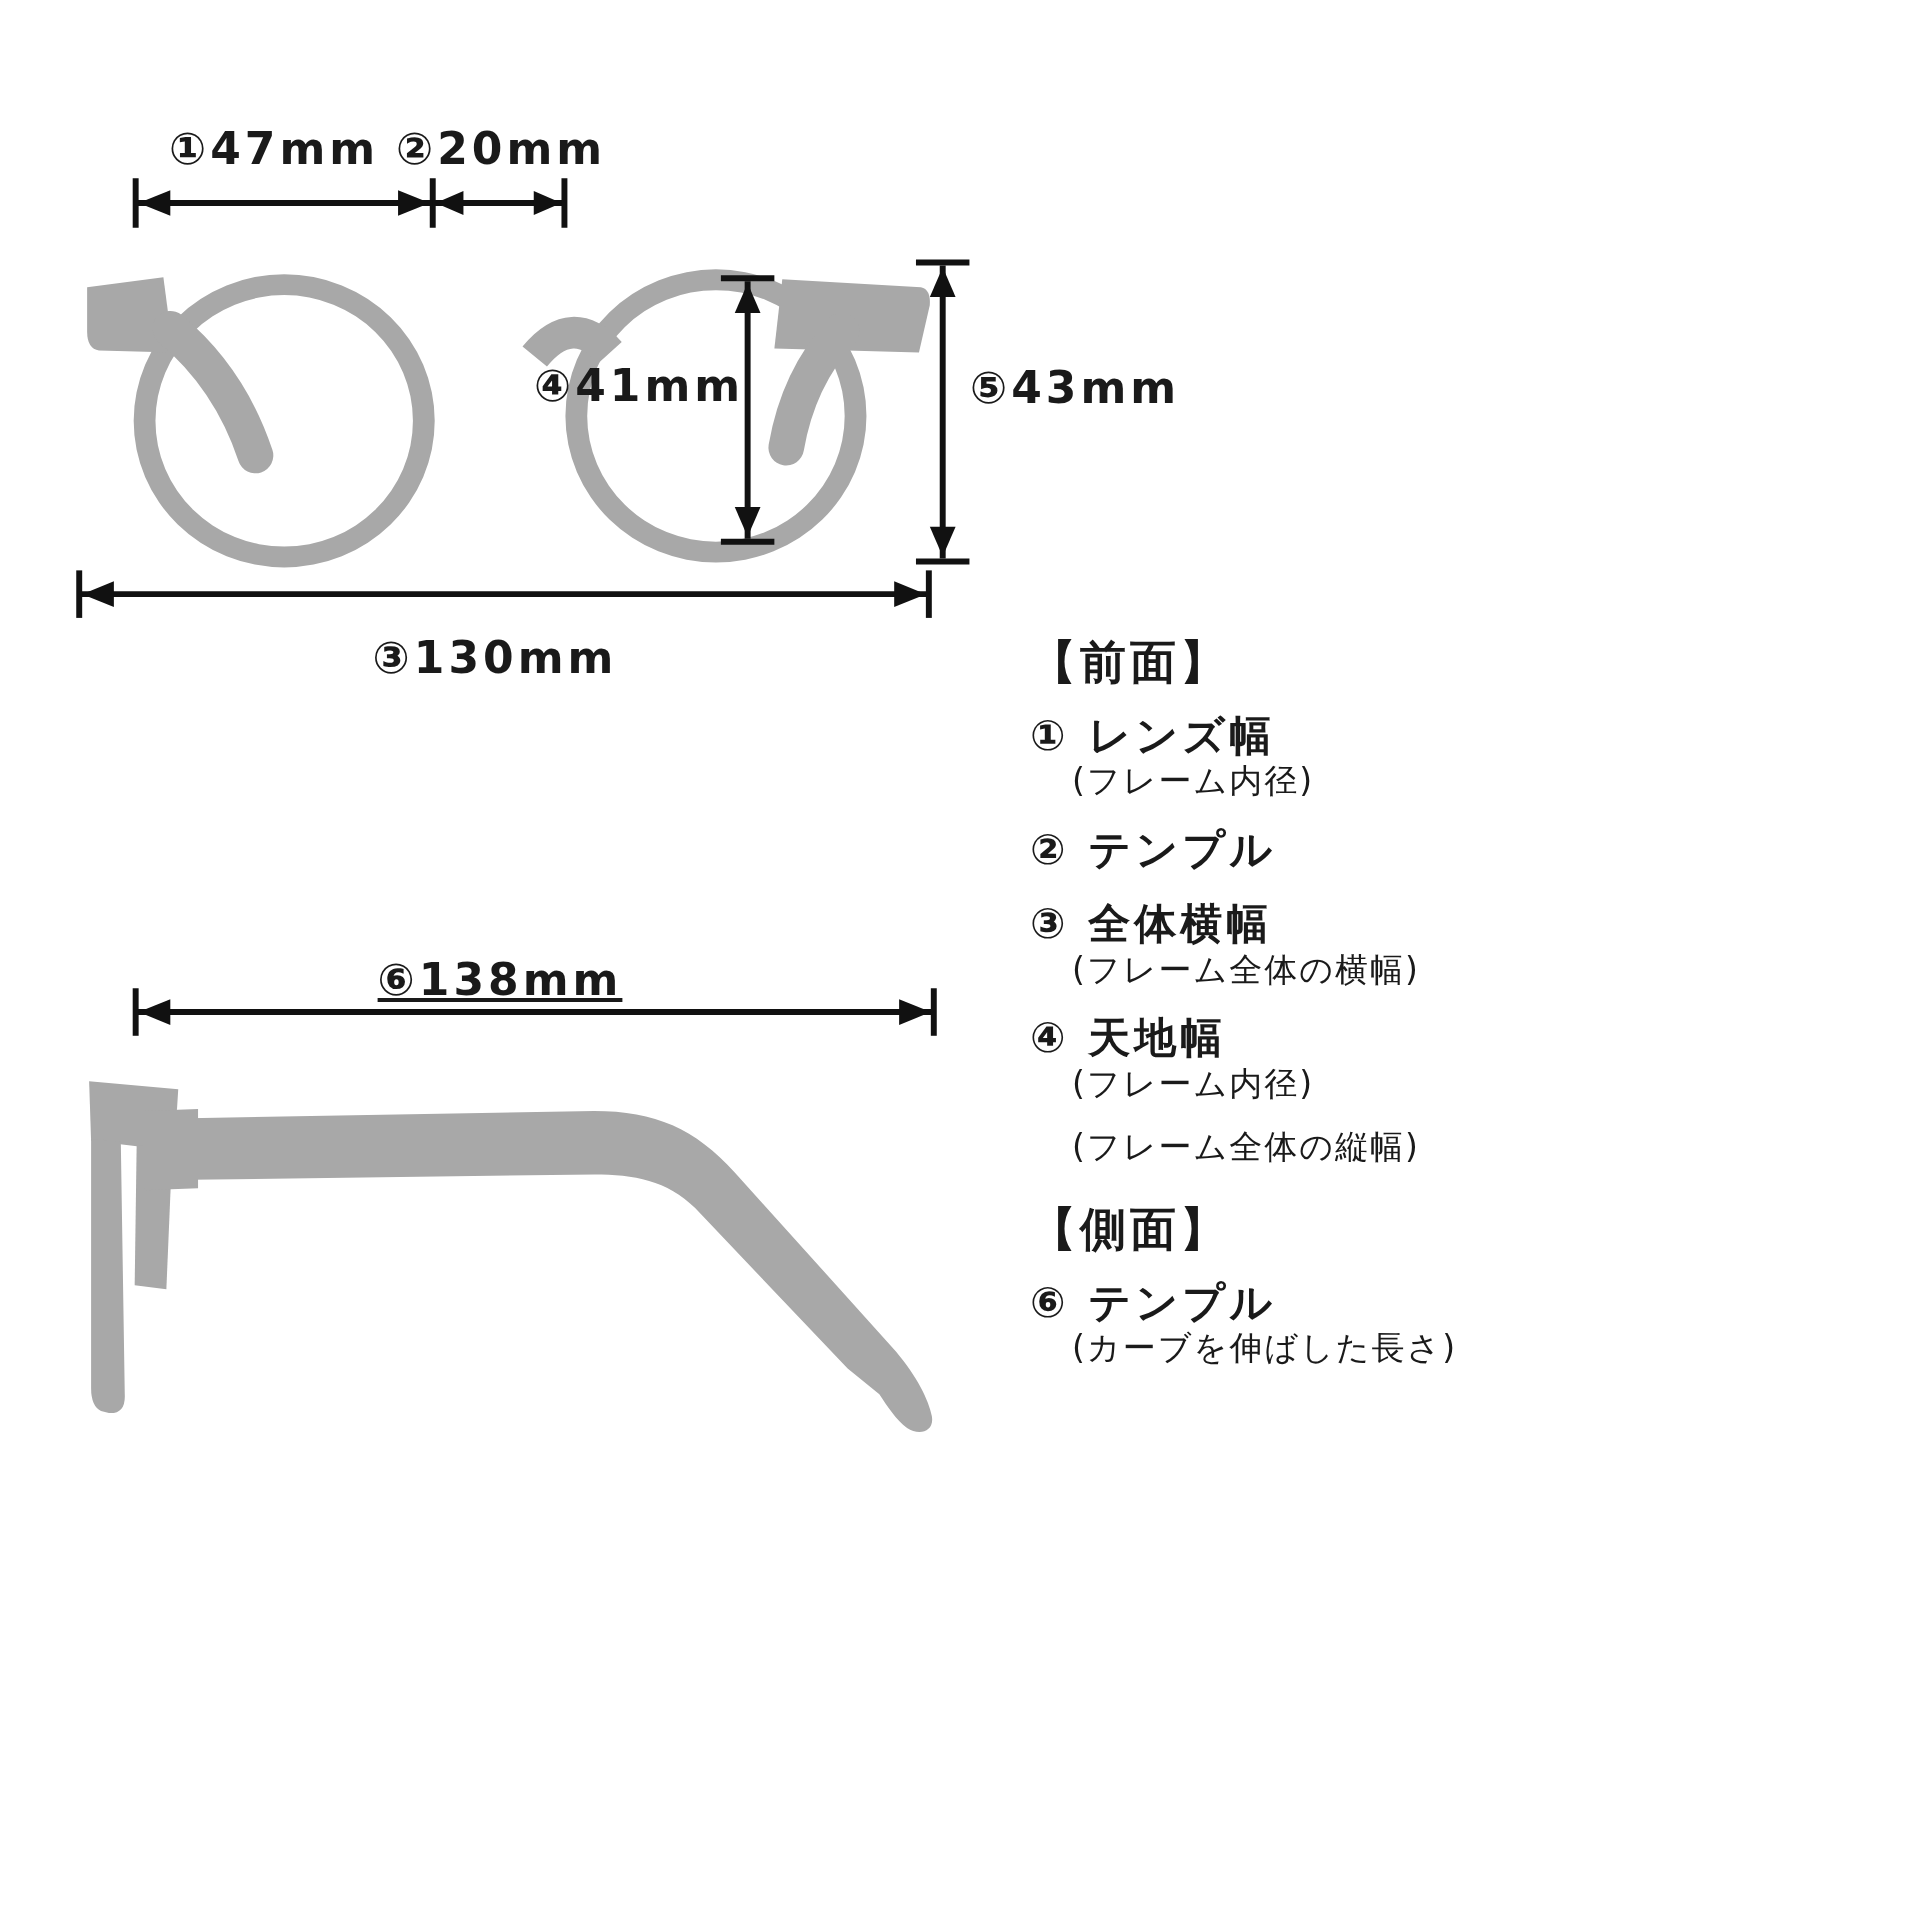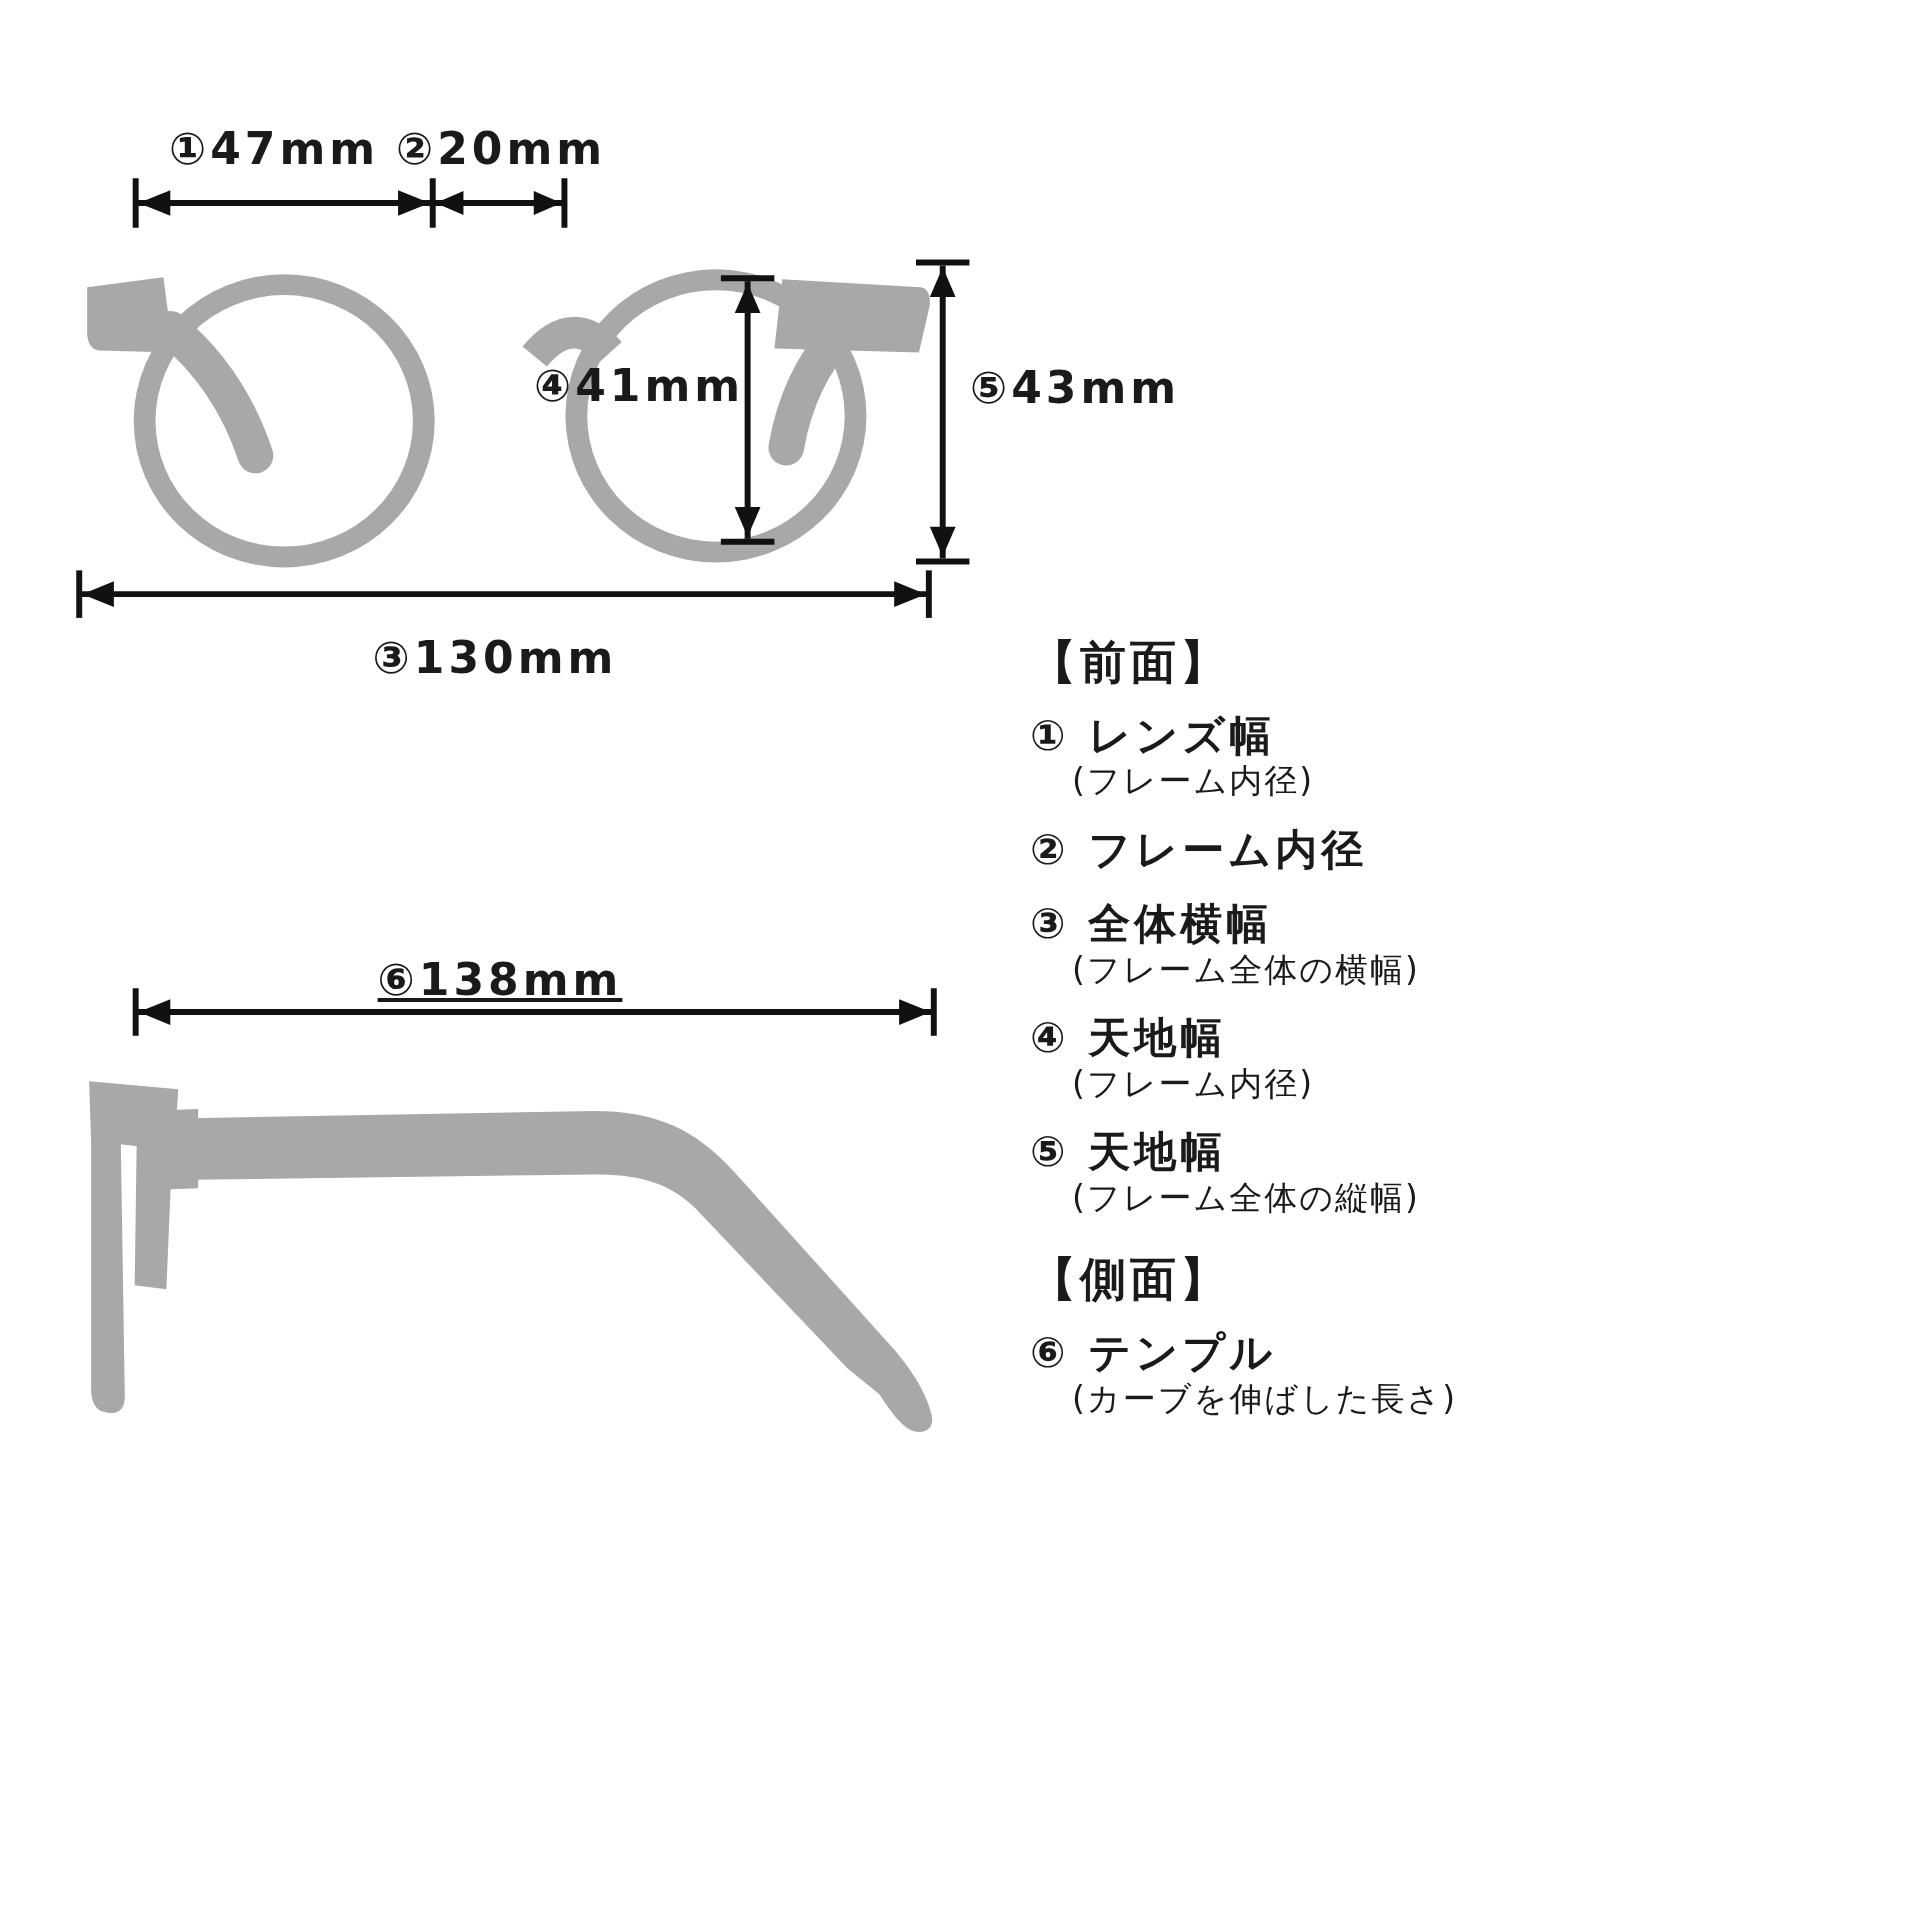--- a/index.html
+++ b/index.html
@@ -161,35 +161,34 @@
   <div id="legend">
 
     <div class="legend-header">【前面】</div>
 
     <div class="legend-item">
       <div class="label">① レンズ幅</div>
       <div class="note">(フレーム内径)</div>
     </div>
 
     <div class="legend-item">
-      <div class="label">② フレーム内径</div>
+      <div class="label">② テンプル</div>
     </div>
 
     <div class="legend-item">
       <div class="label">③ 全体横幅</div>
       <div class="note">(フレーム全体の横幅)</div>
     </div>
 
     <div class="legend-item">
       <div class="label">④ 天地幅</div>
       <div class="note">(フレーム内径)</div>
     </div>
 
     <div class="legend-item">
-      <div class="label">⑤ 天地幅</div>
       <div class="note">(フレーム全体の縦幅)</div>
     </div>
 
     <div class="legend-header side">【側面】</div>
 
     <div class="legend-item">
       <div class="label">⑥ テンプル</div>
       <div class="note">(カーブを伸ばした長さ)</div>
     </div>
 

